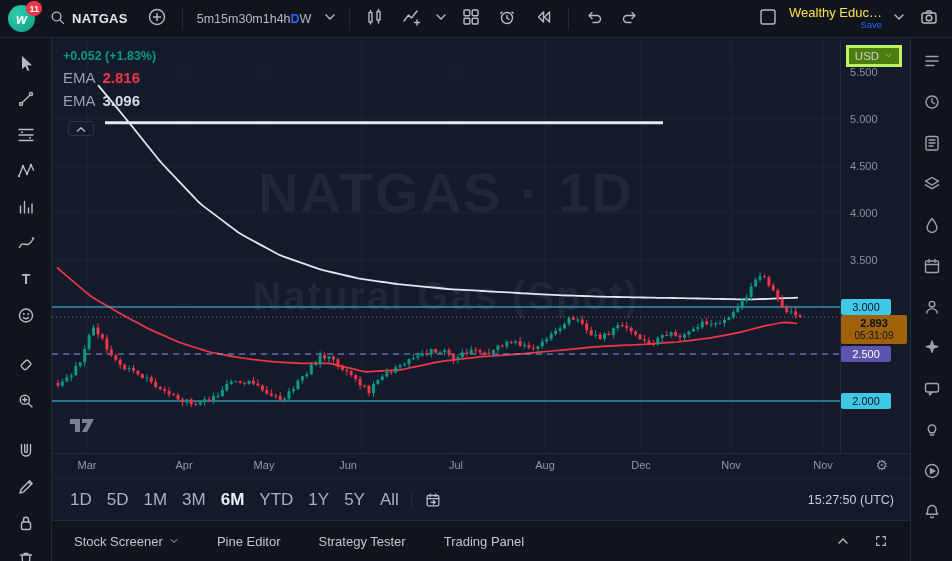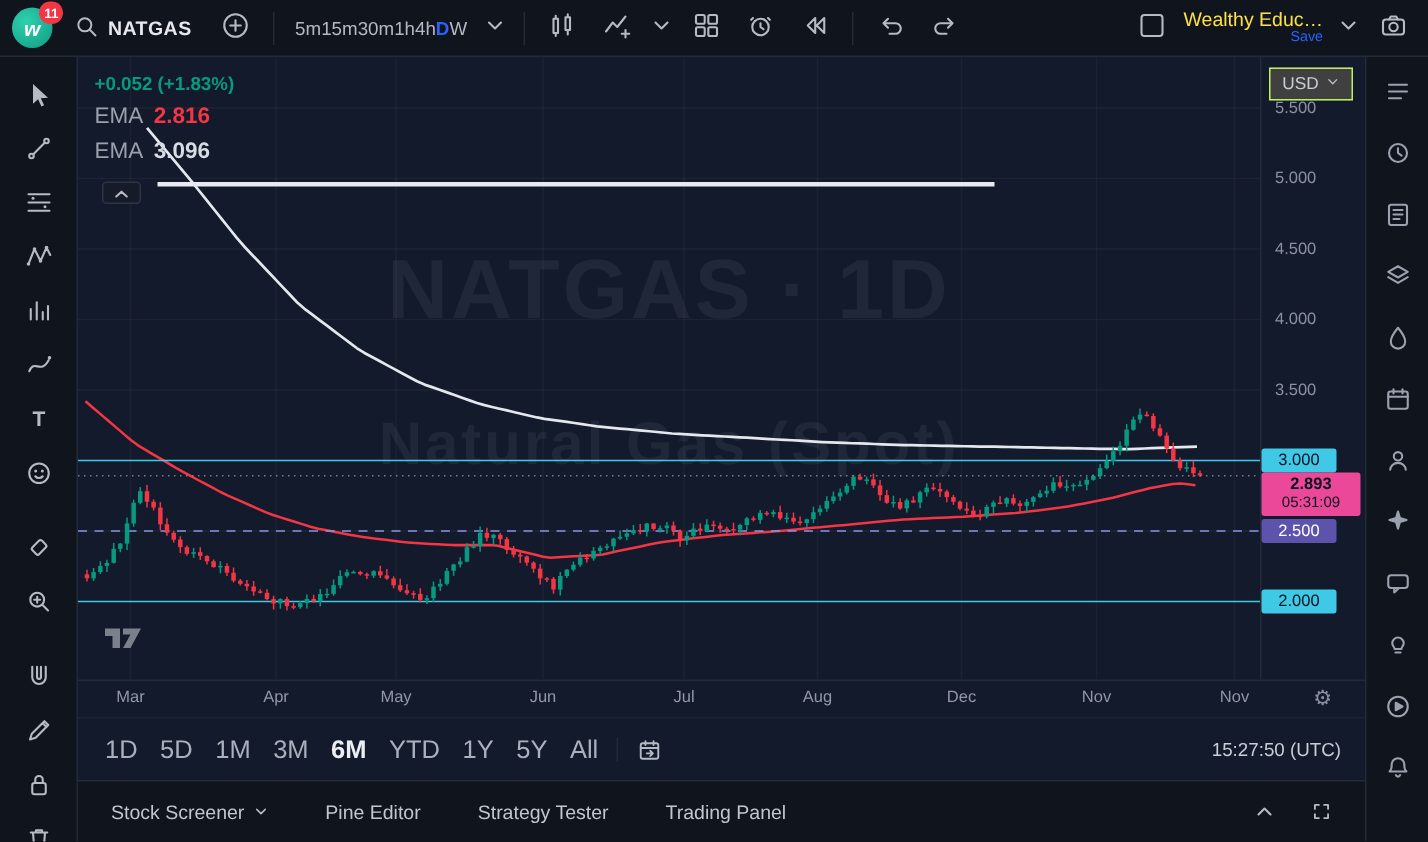--- a/index.html
+++ b/index.html
@@ -42,21 +42,21 @@
   .wm1{top:122px;font-size:56px}
   .wm2{top:236px;font-size:40px}
   .legend{position:absolute;left:11px;top:11px;z-index:3}
   .legend .change{font-size:12.5px;font-weight:700}
   .legend-row{margin-top:6px;font-size:15px;color:#9aa0ac;display:flex;gap:7px;align-items:flex-start}
   .legend-row .val{font-weight:700}
   .collapse-btn{position:absolute;left:16px;top:83px;width:26px;height:15px;background:#151b29;border:1px solid #2c3447;border-radius:3px;display:flex;align-items:center;justify-content:center;z-index:3;cursor:pointer}
   .tvlogo{position:absolute;left:16px;top:376px;z-index:2;opacity:.9}
   
   .price-axis{position:absolute;top:0;right:0;bottom:0;width:70px;border-left:1px solid #232a38;z-index:2;font-size:11px;color:#8a90a0}
-  .usd-btn{position:absolute;top:7px;left:5px;width:56px;height:22px;border:1px solid #bef264;border-radius:0;background:#404040;display:flex;align-items:center;justify-content:center;gap:5px;font-size:11.5px;color:#c9cdd6;z-index:3;cursor:pointer}
+  .usd-btn{position:absolute;top:7px;left:5px;width:56px;height:22px;border:3px solid #bef264;border-radius:0;background:#4d7c0f;display:flex;align-items:center;justify-content:center;gap:5px;font-size:11.5px;color:#c9cdd6;z-index:3;cursor:pointer}
   .tick{position:absolute;left:9px;z-index:1}
   .badge{position:absolute;left:0;border-radius:2px;display:flex;align-items:center;justify-content:center;font-size:11px;z-index:2}
   .badge-res{top:261px;width:50px;height:16px;color:#0a1322}
   .badge-last{top:277px;width:66px;height:29px;color:#07131f;flex-direction:column;line-height:1.2;font-weight:700}
   .badge-last .cd{font-weight:400;font-size:10px}
   .badge-mid{top:308px;width:50px;height:16px;color:#fff}
   .badge-sup{top:355px;width:50px;height:16px;color:#0a1322}
   
   .time-axis{position:relative;height:25px;border-top:1px solid #232a38;font-size:11px;color:#9298a6}
   .month{position:absolute;top:5px;width:34px;text-align:center}
@@ -736,21 +736,21 @@
       </div>
 
       <div class="price-axis">
         <div class="usd-btn">
           <span>USD</span>
           <span class="ic"><svg width="9" height="9" viewBox="0 0 14 14">
                 <polyline points="3,5 7,9 11,5"></polyline>
               </svg></span>
         </div>
         <div class="badge badge-res" style="background-color: rgb(63, 201, 230);">3.000</div>
-        <div class="badge badge-last" style="background-color: #ec4899;">
+        <div class="badge badge-last" style="background-color: #a16207;">
           <span>2.893</span>
           <span class="cd">05:31:09</span>
         </div>
         <div class="badge badge-mid" style="background-color: rgb(93, 83, 172);">2.500</div>
         <div class="badge badge-sup" style="background-color: rgb(63, 201, 230);">2.000</div>
       <div class="tick" style="top: 28px;">5.500</div>
           <div class="tick" style="top: 75px;">5.000</div>
           <div class="tick" style="top: 122px;">4.500</div>
           <div class="tick" style="top: 169px;">4.000</div>
           <div class="tick" style="top: 216px;">3.500</div>
@@ -758,21 +758,21 @@
           <div class="tick" style="top: 310px;">2.500</div>
           <div class="tick" style="top: 357px;">2.000</div>
         </div>
     </div>
 
     <div class="time-axis">
       <div id="months">
           <div class="month" style="left: 18px;">Mar</div>
           <div class="month" style="left: 115px;">Apr</div>
           <div class="month" style="left: 195px;">May</div>
-          <div class="month" style="left: 293px;">Jun</div>
+          <div class="month" style="left: 279px;">Jun</div>
           <div class="month" style="left: 387px;">Jul</div>
           <div class="month" style="left: 476px;">Aug</div>
           <div class="month" style="left: 572px;">Dec</div>
           <div class="month" style="left: 662px;">Nov</div>
           <div class="month" style="left: 754px;">Nov</div>
         </div>
       <span class="axis-gear">⚙</span>
     </div>
 
     <div class="range-bar">

